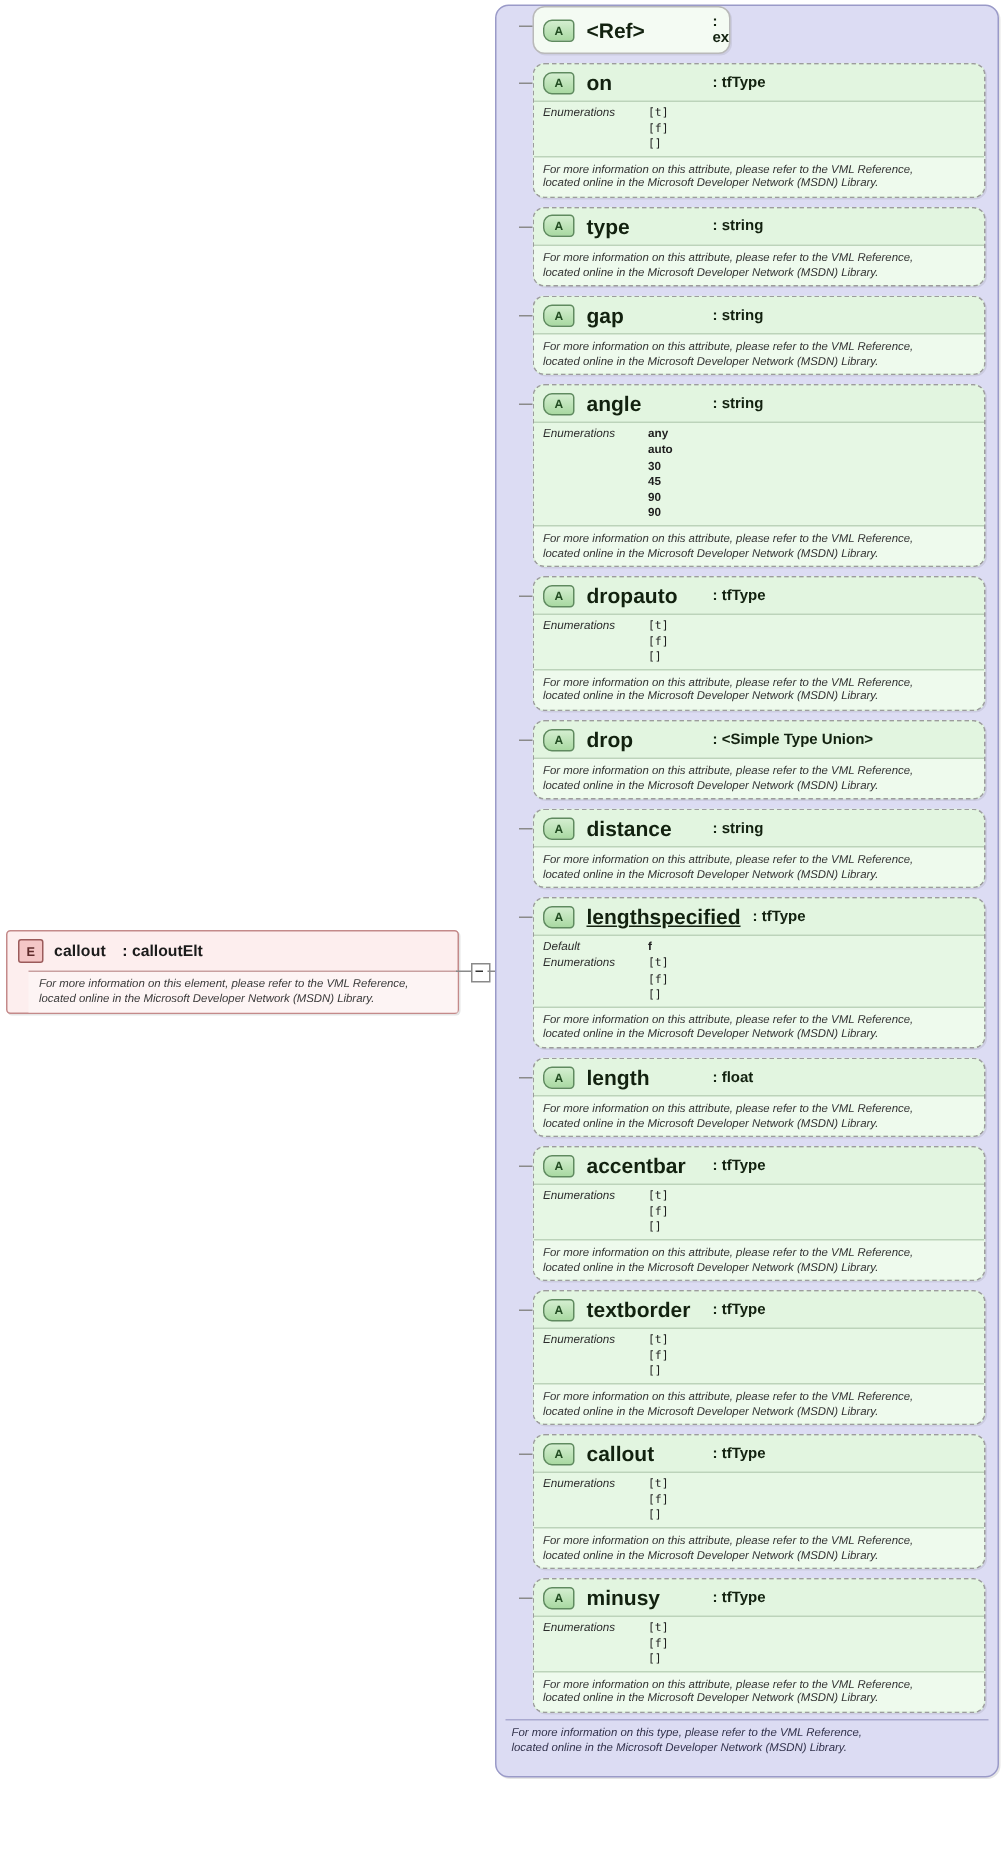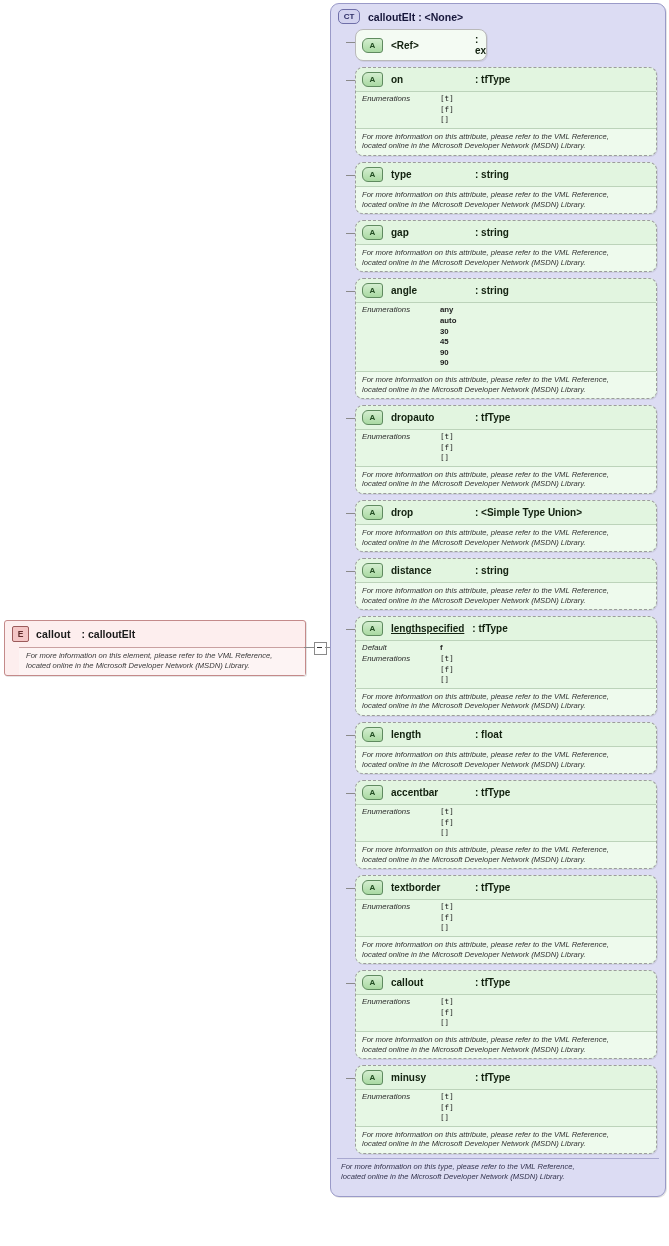--- a/index.html
+++ b/index.html
@@ -87,28 +87,28 @@
     background:#f4fbf3;
     width:130px;
   }
   .aHead{display:flex;align-items:center;gap:8px;padding:4px 8px 4px 6px;}
   .badgeA{
     width:19px;height:13px;flex:0 0 auto;
     border:1px solid #5f8a5f;border-radius:6px 3px 3px 6px;
     background:linear-gradient(#d4eed0,#a9d9a2);
     color:#234d23;font-size:8px;font-weight:bold;line-height:13px;text-align:center;
   }
-  .aName{font-size:10px;font-weight:bold;color:#12210f;min-width:76px;}
+  .aName{font-size:14px;font-weight:bold;color:#12210f;min-width:76px;}
   .aType{font-size:10px;font-weight:bold;color:#12210f;}
   .aFacets{
     border-top:1px solid #bcd3ba;
     padding:2px 6px 2px 6px;
     background:#e6f7e4;
   }
-  .facetRow{display:flex;align-items:flex-start;gap:8px;}
+  .facetRow{display:flex;align-items:flex-start;}
   .facetKey{
     font-size:7.8px;font-style:italic;color:#2b2b2b;
     width:70px;flex:0 0 auto;line-height:10.6px;
   }
   .facetVals{display:flex;flex-direction:column;}
   .facetVal{
     font-size:7.6px;color:#1d1d1d;line-height:10.6px;
     font-family:"DejaVu Sans Mono",monospace;
   }
   .facetVal.plain{font-family:"Liberation Sans",sans-serif;font-weight:bold;font-size:7.8px;}
@@ -140,24 +140,20 @@
     <div class="docTxt">For more information on this element, please refer to the VML Reference,
 located online in the Microsoft Developer Network (MSDN) Library.</div>
   </div>
 </div>
 
 <div id="connLine"></div>
 <div id="expander"></div>
 <div id="connLine2"></div>
 
 <div id="ctBox">
-  <div id="ctHead">
-    <span class="badgeCT">CT</span>
-    <span id="ctTitle">calloutElt : &lt;None&gt;</span>
-  </div>
 
   <div id="attrList">
       <div class="attrWrap" style="margin-top: 0px;">
         <div class="elbow" style="top: 13px;"></div>
         <div class="attr solid">
           <div class="aHead">
             <span class="badgeA">A</span>
             <span class="aName">&lt;Ref&gt;</span>
             <span class="aType">: ext</span>
           </div>

